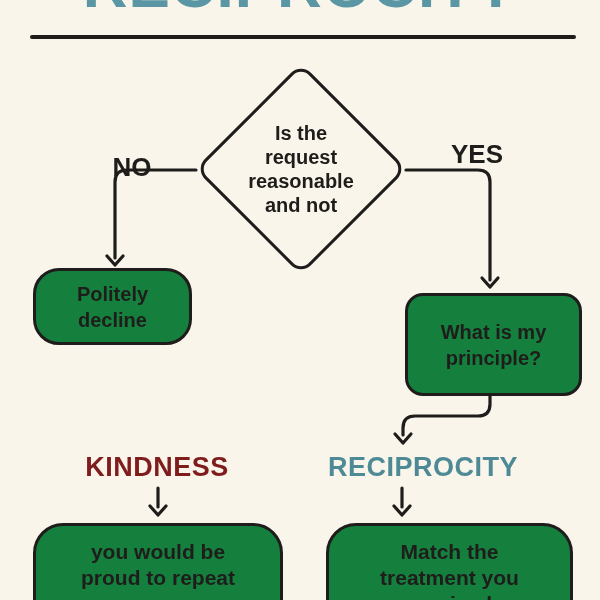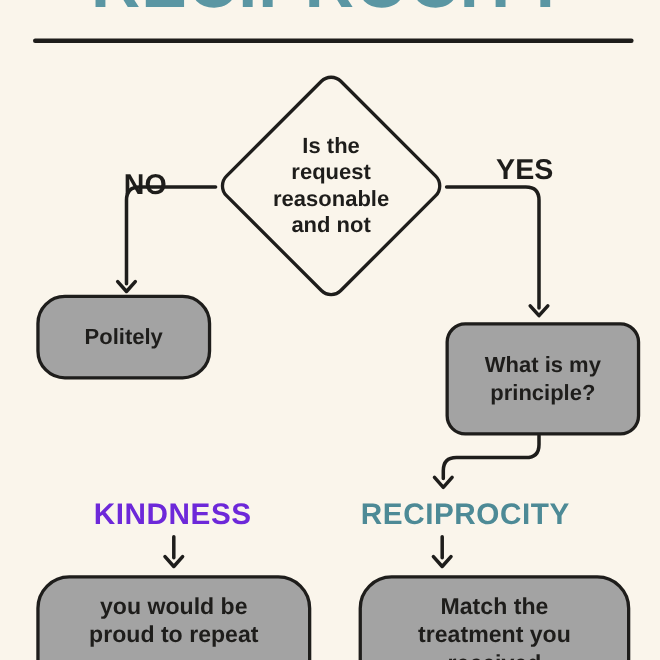--- a/index.html
+++ b/index.html
@@ -69,21 +69,21 @@
     justify-content: center;
     text-align: left;
     font-size: 20px;
     font-weight: 700;
     line-height: 1.21;
   }
   .node {
     position: absolute;
     box-sizing: border-box;
     border: 3.2px solid #1e1d1b;
-    background: #a3a3a3;
+    background: #15803d;
     display: flex;
     flex-direction: column;
     align-items: center;
     justify-content: center;
     text-align: center;
     font-weight: 700;
   }
   .node-decline {
     left: 33px; top: 268px;
     width: 159px; height: 77px;
@@ -124,21 +124,21 @@
   .branch-label {
     position: absolute;
     top: 452px;
     font-size: 27px;
     font-weight: 700;
     line-height: 1.15;
     text-align: center;
     letter-spacing: 0.5px;
     white-space: nowrap;
   }
-  .branch-kindness    { left: 57px;  width: 200px; color: #6d28d9; }
+  .branch-kindness    { left: 57px;  width: 200px; color: #7f1d1d; }
   .branch-reciprocity { left: 313px; width: 220px; color: #4d8a96; }
 </style>
 </head>
 <body>
 
 <div class="canvas">
 
   <div class="title">RECIPROCITY</div>
 
   <div class="divider"></div>
@@ -162,20 +162,21 @@
     <div>request</div>
     <div>reasonable</div>
     <div>and not</div>
   </div>
 
   <div class="edge-label edge-no">NO</div>
   <div class="edge-label edge-yes">YES</div>
 
   <div class="node node-decline">
     <div>Politely</div>
+    <div>decline</div>
   </div>
 
   <div class="node node-principle">
     <div>What is my</div>
     <div>principle?</div>
   </div>
 
   <div class="branch-label branch-kindness">KINDNESS</div>
   <div class="branch-label branch-reciprocity">RECIPROCITY</div>
 

